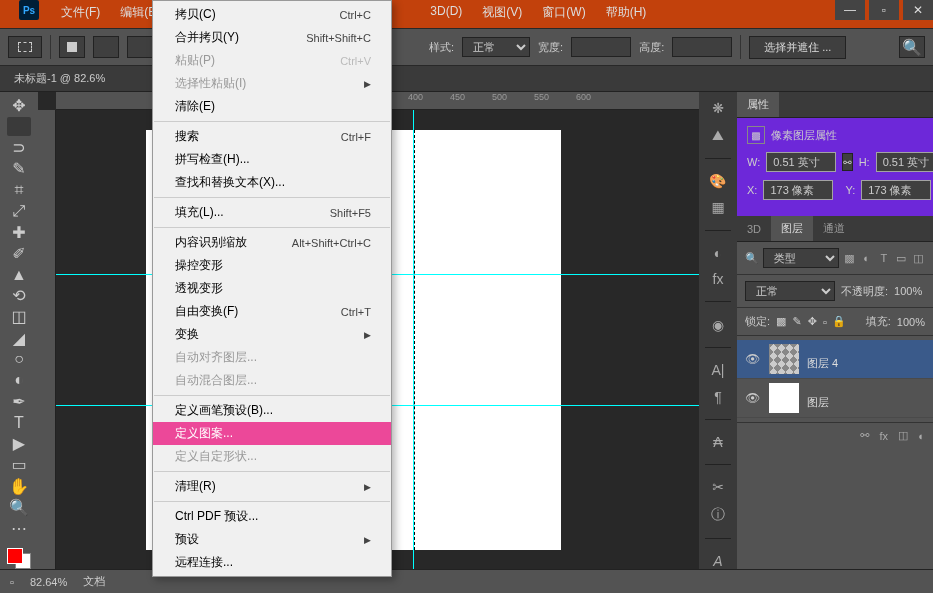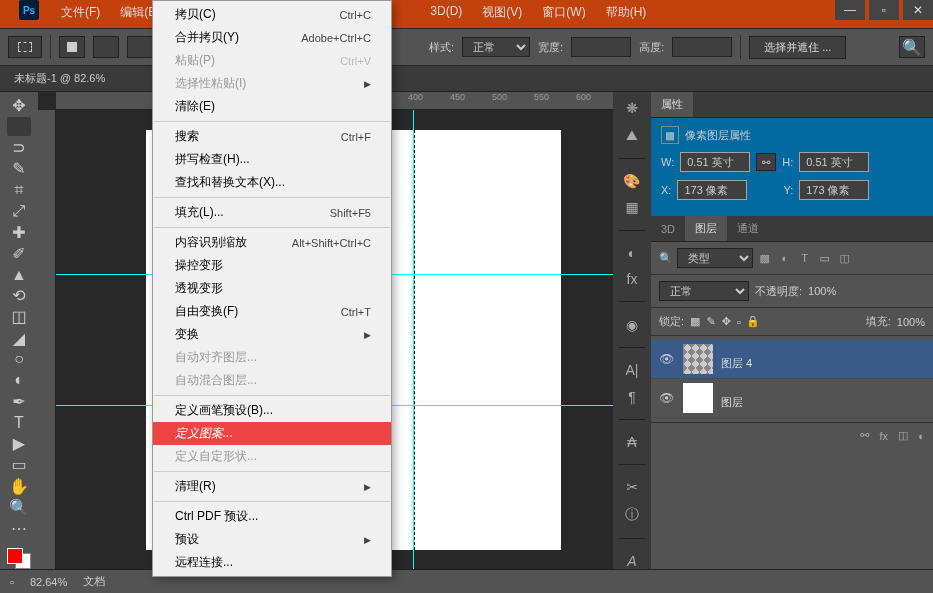--- a/index.html
+++ b/index.html
@@ -46,21 +46,21 @@
 .guide-h { position: absolute; left: 0; right: 0; height: 1px; background: #00ffff; }
 .guide-v { position: absolute; top: 0; bottom: 0; width: 1px; background: #00ffff; }
 .sel-border-v { position: absolute; top: 20px; height: 420px; width: 0; border-left: 1px dashed #000; }
 
 
 .right-dock { width: 38px; background: #3a3a3a; display: flex; flex-direction: column; align-items: center; padding-top: 8px; gap: 10px; }
 .dock-icon { width: 22px; height: 20px; color: #aaa; display: flex; align-items: center; justify-content: center; font-size: 14px; cursor: pointer; }
 .dock-sep { width: 26px; height: 1px; background: #222; margin: 4px 0; }
 
 
-.panels { width: 282px; background: #0369a1; display: flex; flex-direction: column; }
+.panels { width: 196px; background: #6d28d9; display: flex; flex-direction: column; }
 .panel-tabs { height: 26px; background: #3a3a3a; display: flex; align-items: center; border-bottom: 1px solid #222; }
 .panel-tab { color: #999; font-size: 11px; padding: 5px 10px; }
 .panel-tab.active { background: #535353; color: #ddd; }
 .panel-body { padding: 8px 10px; }
 .prop-row { display: flex; align-items: center; gap: 6px; margin-bottom: 8px; color: #ccc; font-size: 11px; }
 .prop-icon { width: 18px; height: 18px; border: 1px solid #888; display: flex; align-items: center; justify-content: center; font-size: 10px; }
 .prop-input { background: #3f3f3f; color: #ccc; border: 1px solid #a3a3a3; font-size: 11px; padding: 3px 6px; width: 70px; }
 .link-icon { width: 20px; height: 18px; background: #3f3f3f; border: 1px solid #222; display: flex; align-items: center; justify-content: center; color: #ccc; font-size: 10px; }
 
 .layers-panel { flex: 1; background: #535353; }
@@ -77,21 +77,21 @@
 .layer-name { color: #ddd; font-size: 11px; margin-top: 9px; }
 .layer-footer { display: flex; align-items: center; gap: 10px; padding: 6px 8px; border-top: 1px solid #333; color: #aaa; font-size: 11px; justify-content: flex-end; }
 
 
 .status-bar { position: absolute; bottom: 0; left: 0; right: 0; height: 24px; background: #535353; border-top: 1px solid #222; display: flex; align-items: center; padding: 0 10px; color: #ccc; font-size: 11px; gap: 16px; }
 
 
 .dropdown { position: absolute; top: 0; left: 152px; width: 240px; background: #f0f0f0; border: 1px solid #999; box-shadow: 3px 3px 8px rgba(0,0,0,0.3); z-index: 1000; padding: 2px 0; }
 .dd-item { display: flex; justify-content: space-between; align-items: center; padding: 3px 20px 3px 22px; font-size: 12px; color: #000; cursor: pointer; }
 .dd-item.disabled { color: #999; }
-.dd-item.highlighted { background: #ef4444; color: #fff; font-style: italic; }
+.dd-item.highlighted { background: #ec4899; color: #fff; }
 .dd-sep { height: 1px; background: #ccc; margin: 3px 1px; }
 .dd-shortcut { color: #444; font-size: 11px; }
 .dd-item.disabled .dd-shortcut { color: #bbb; }
 .dd-arrow { font-size: 9px; color: #444; }
 </style>
 </head>
 <body>
 
 <div class="menubar">
   <div class="ps-logo">Ps</div>
@@ -297,21 +297,21 @@
   <span>文档</span>
 </div>
 
 <div class="dropdown" id="edit-dropdown">
     <div class="dd-item">
       <span>拷贝(C)</span>
       <span class="dd-shortcut">Ctrl+C</span>
     </div>
     <div class="dd-item">
       <span>合并拷贝(Y)</span>
-      <span class="dd-shortcut">Adobe+Ctrl+C</span>
+      <span class="dd-shortcut">Shift+Shift+C</span>
     </div>
     <div class="dd-item disabled">
       <span>粘贴(P)</span>
       <span class="dd-shortcut">Ctrl+V</span>
     </div>
     <div class="dd-item disabled">
       <span>选择性粘贴(I)</span>
       <span class="dd-arrow">▶</span>
     </div>
     <div class="dd-item">

